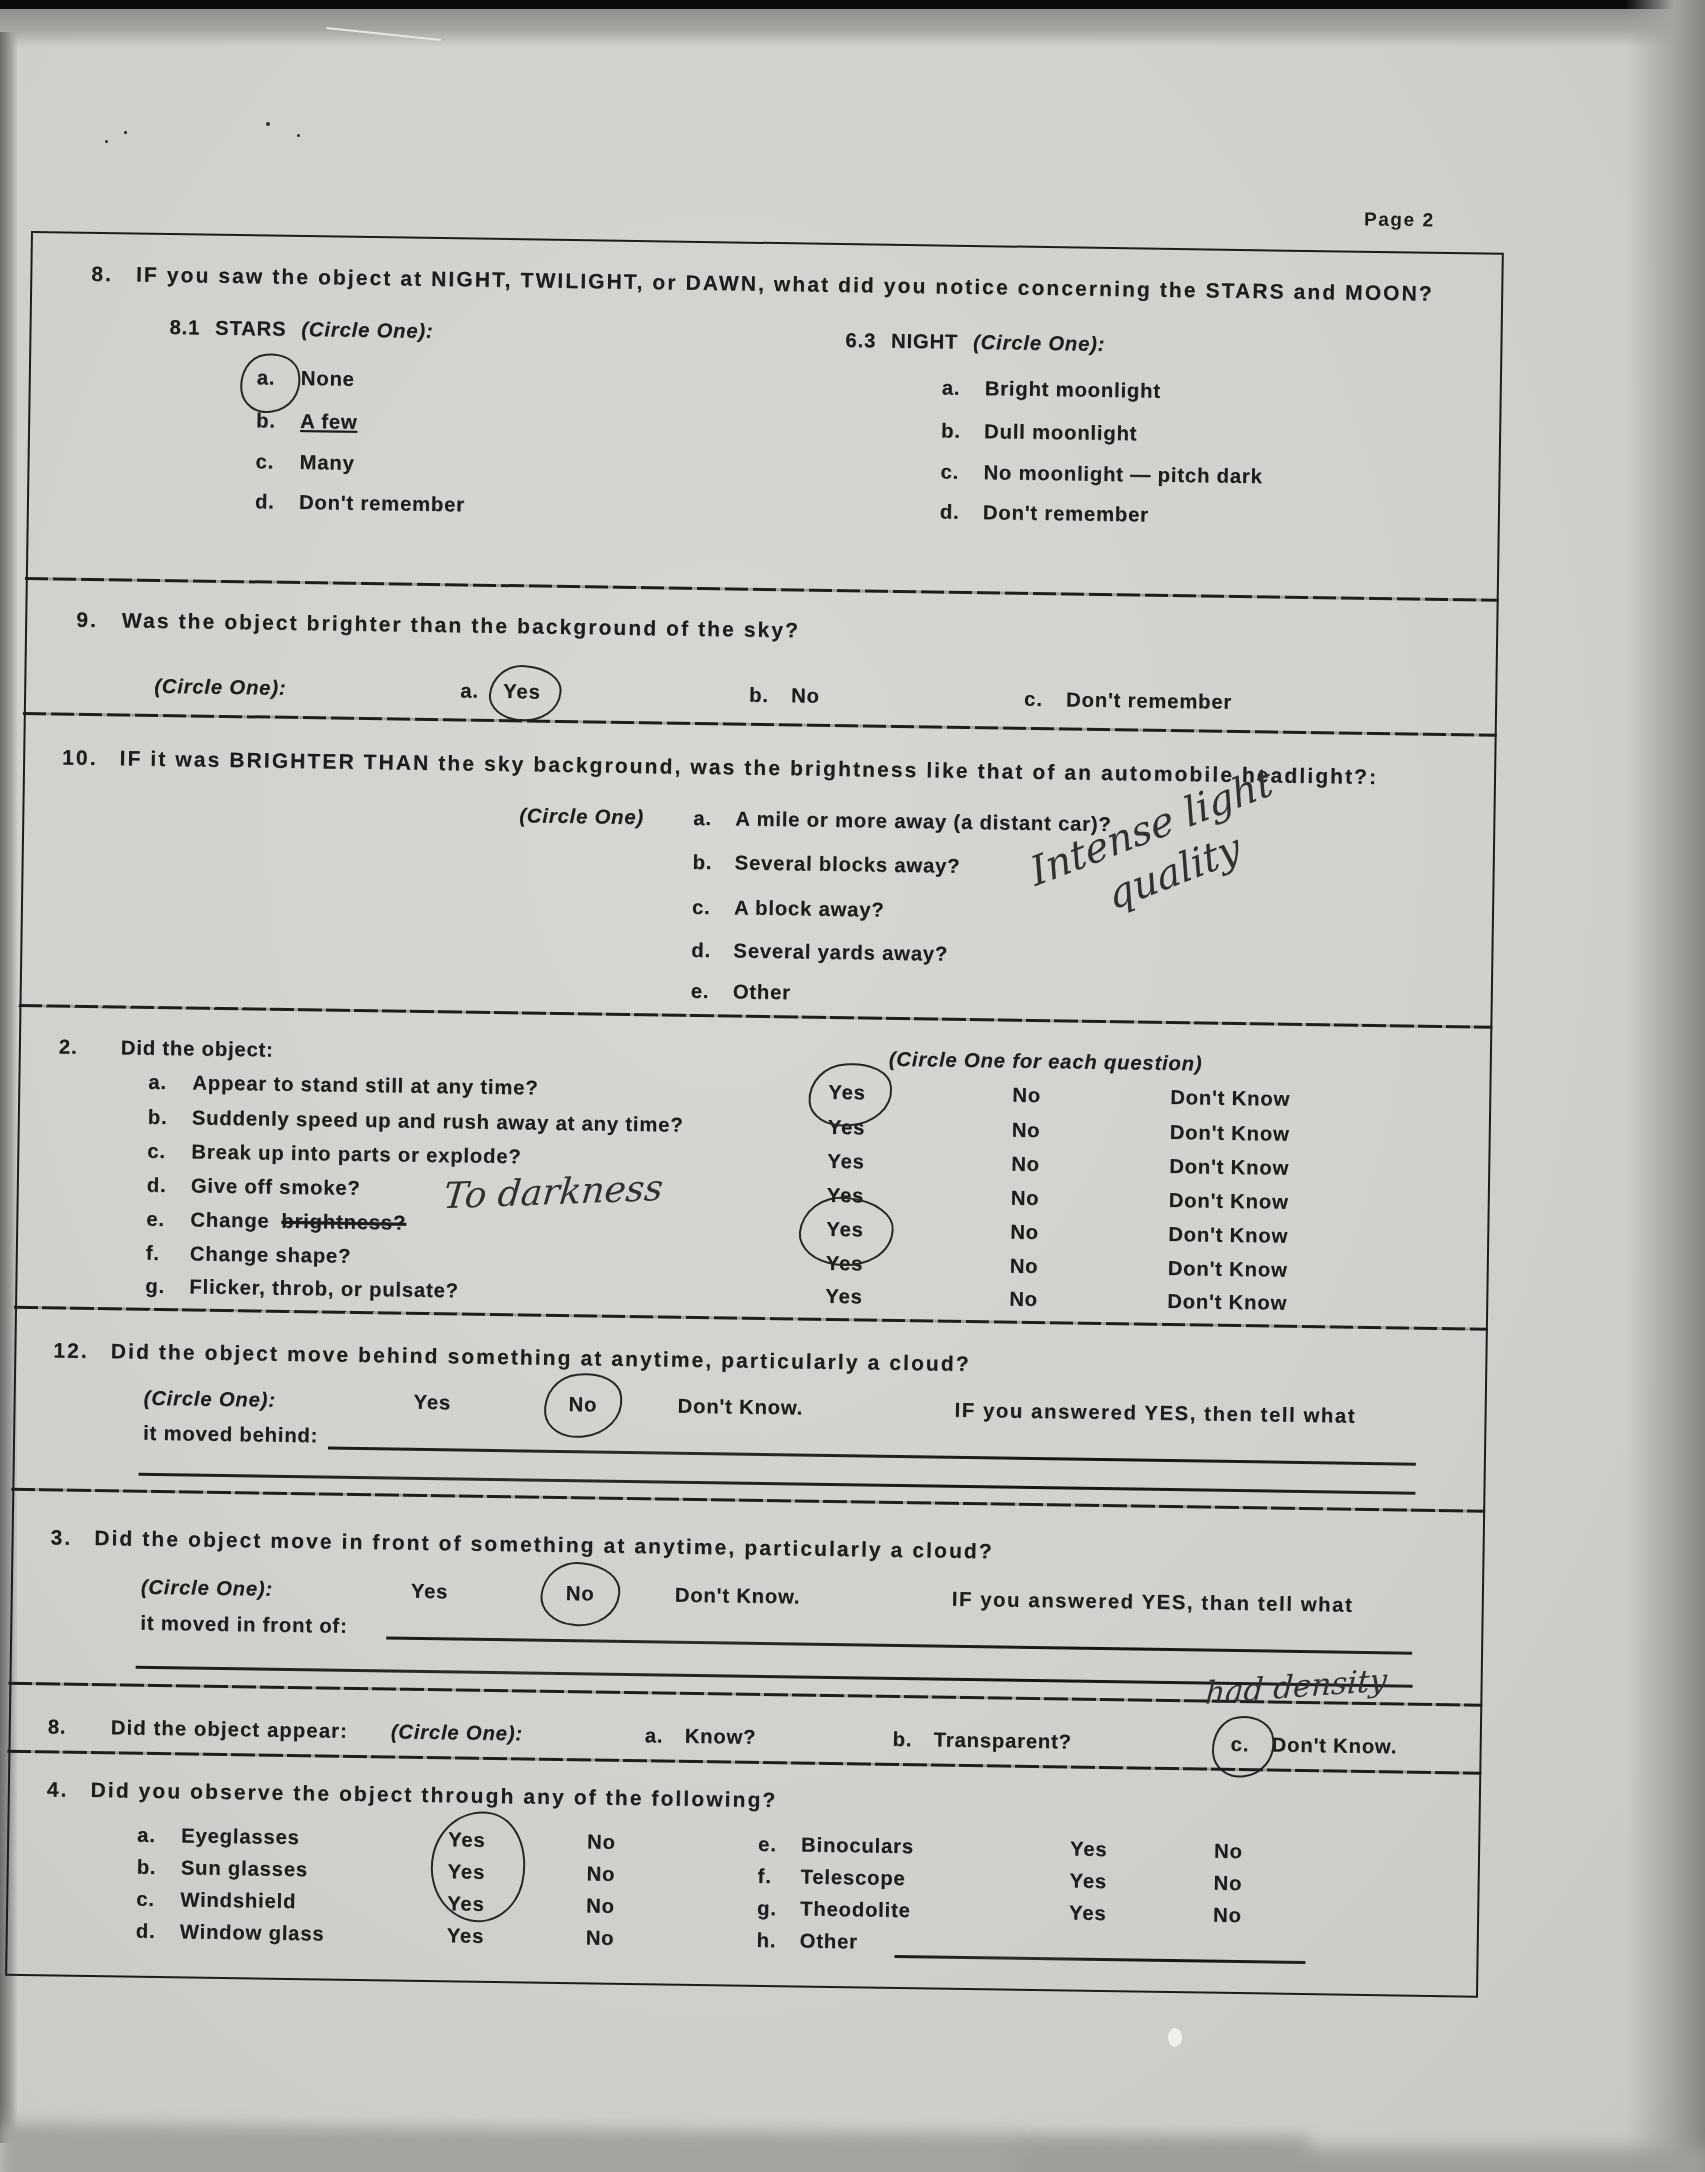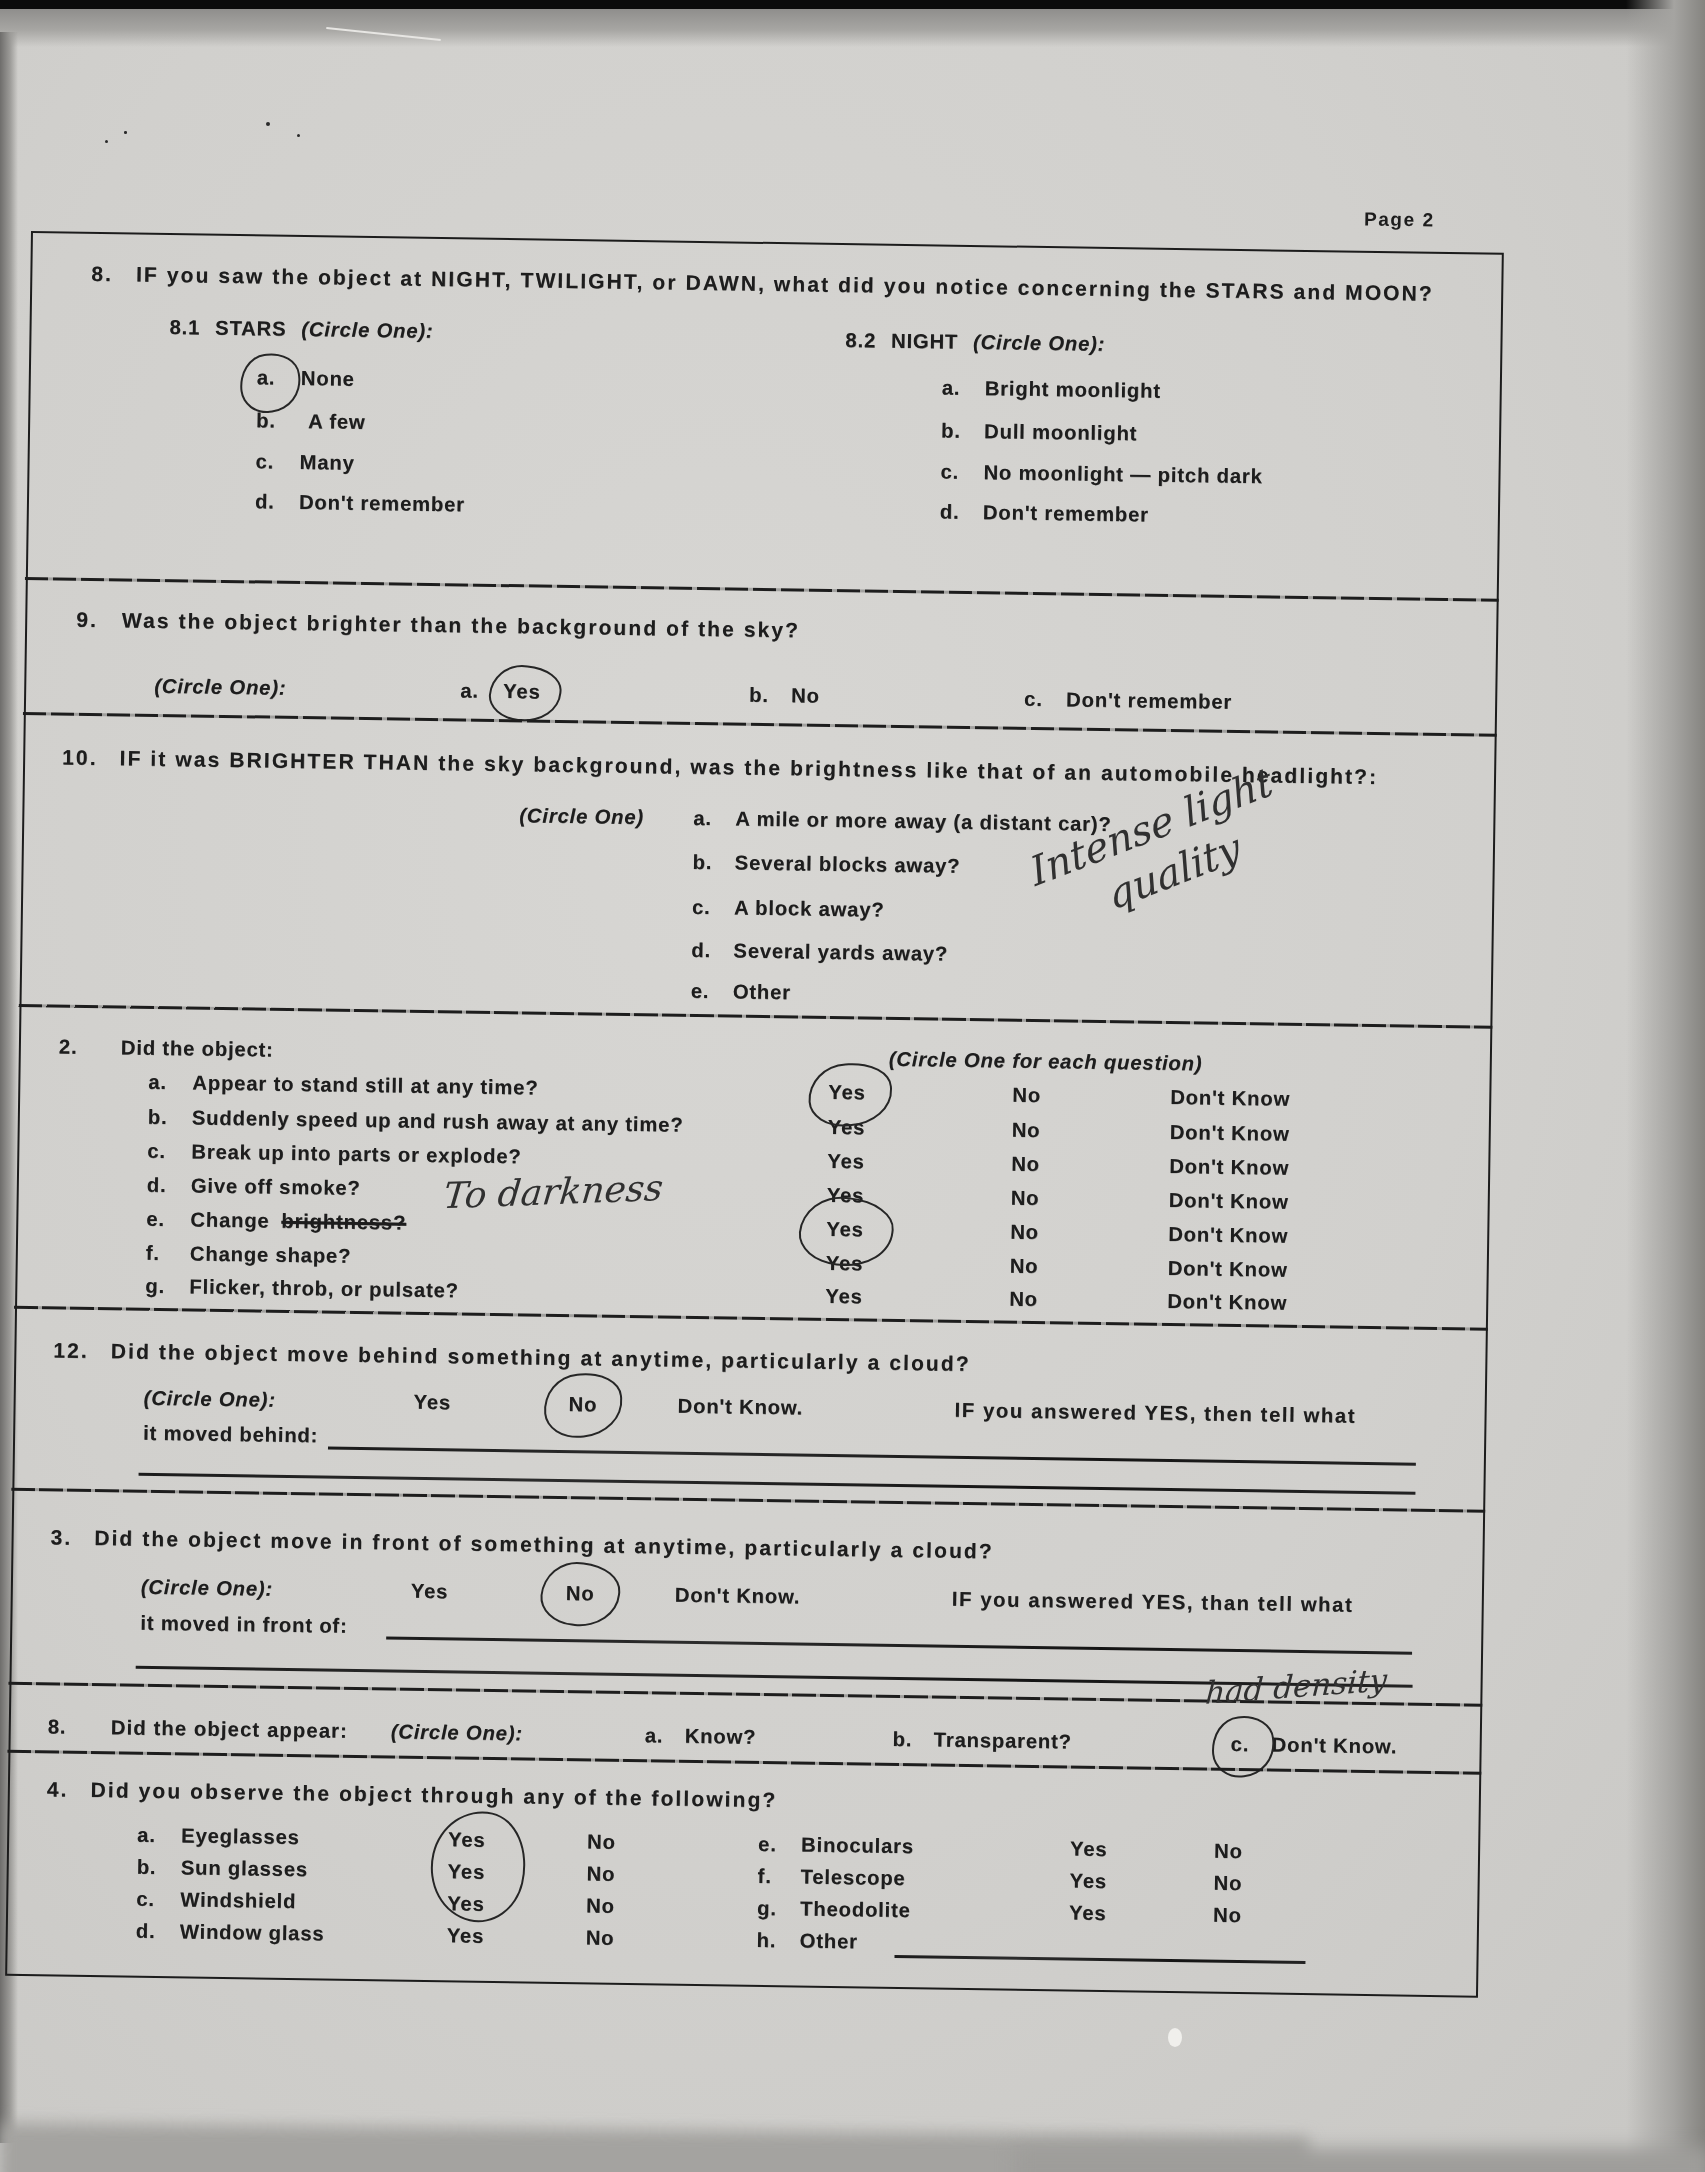--- a/index.html
+++ b/index.html
@@ -91,34 +91,34 @@
       <span>8.</span>
       <span style="margin-left:15px;">IF you saw the object at NIGHT, TWILIGHT, or DAWN, what did you notice concerning the STARS and MOON?</span>
     </div>
 
     <div class="t flexline" style="left:138px;top:81px;">
       <span>8.1</span>
       <span>STARS</span>
       <span class="it">(Circle One):</span>
     </div>
     <div class="t flexline" style="left:814px;top:84px;">
-      <span>8.2</span>
+      <span>6.3</span>
       <span>NIGHT</span>
       <span class="it">(Circle One):</span>
     </div>
 
     <div class="row" style="top:130px;">
       <span style="left:226px;">a.</span>
       <span style="left:270px;">None</span>
       <span style="left:911px;">a.</span>
       <span style="left:954px;">Bright moonlight</span>
     </div>
     <div class="row" style="top:173px;">
       <span style="left:226px;">b.</span>
-      <span style="left:278px;">A few</span>
+      <span style="left:270px;text-decoration:underline;">A few</span>
       <span style="left:911px;">b.</span>
       <span style="left:954px;">Dull moonlight</span>
     </div>
     <div class="row" style="top:214px;">
       <span style="left:226px;">c.</span>
       <span style="left:270px;">Many</span>
       <span style="left:911px;">c.</span>
       <span style="left:954px;">No moonlight — pitch dark</span>
     </div>
     <div class="row" style="top:254px;">

